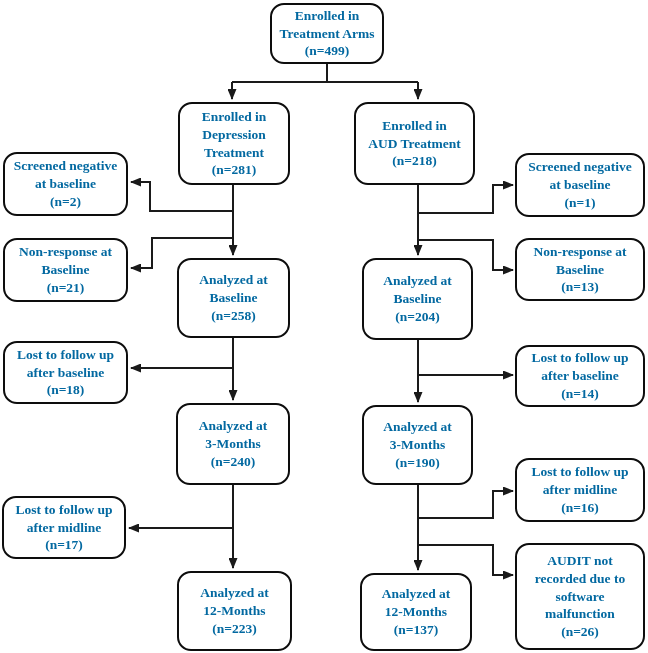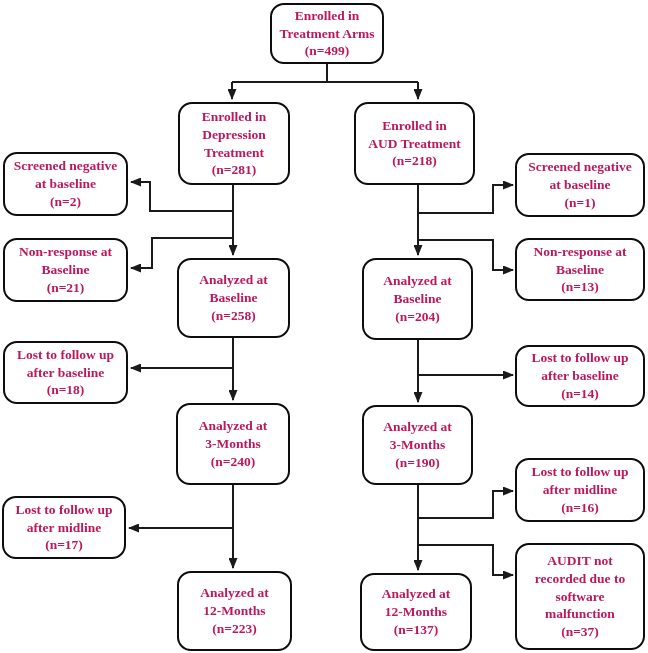--- a/index.html
+++ b/index.html
@@ -29,21 +29,21 @@
     border: 2.5px solid #0d0d0d;
     border-radius: 14px;
     display: flex;
     align-items: center;
     justify-content: center;
     text-align: center;
     white-space: pre-line;
     font-weight: bold;
     font-size: 13.5px;
     line-height: 1.32;
-    color: #be185d;
+    color: #0369a1;
     padding: 2px 4px;
   }
 </style>
 </head>
 <body>
 
 <div class="stage">
 
   <svg class="wires" viewBox="0 0 648 653" xmlns="http://www.w3.org/2000/svg">
     <defs>
@@ -140,19 +140,19 @@
 (n=190)</div>
 
   <div class="node" style="left:515px; top:458px; width:130px; height:64px;">Lost to follow up
 after midline
 (n=16)</div>
 
   <div class="node" style="left:515px; top:543px; width:130px; height:107px;">AUDIT not
 recorded due to
 software
 malfunction
-(n=37)</div>
+(n=26)</div>
 
   <div class="node" style="left:360px; top:573px; width:112px; height:78px;">Analyzed at
 12-Months
 (n=137)</div>
 
 </div>
 
 </body></html>

